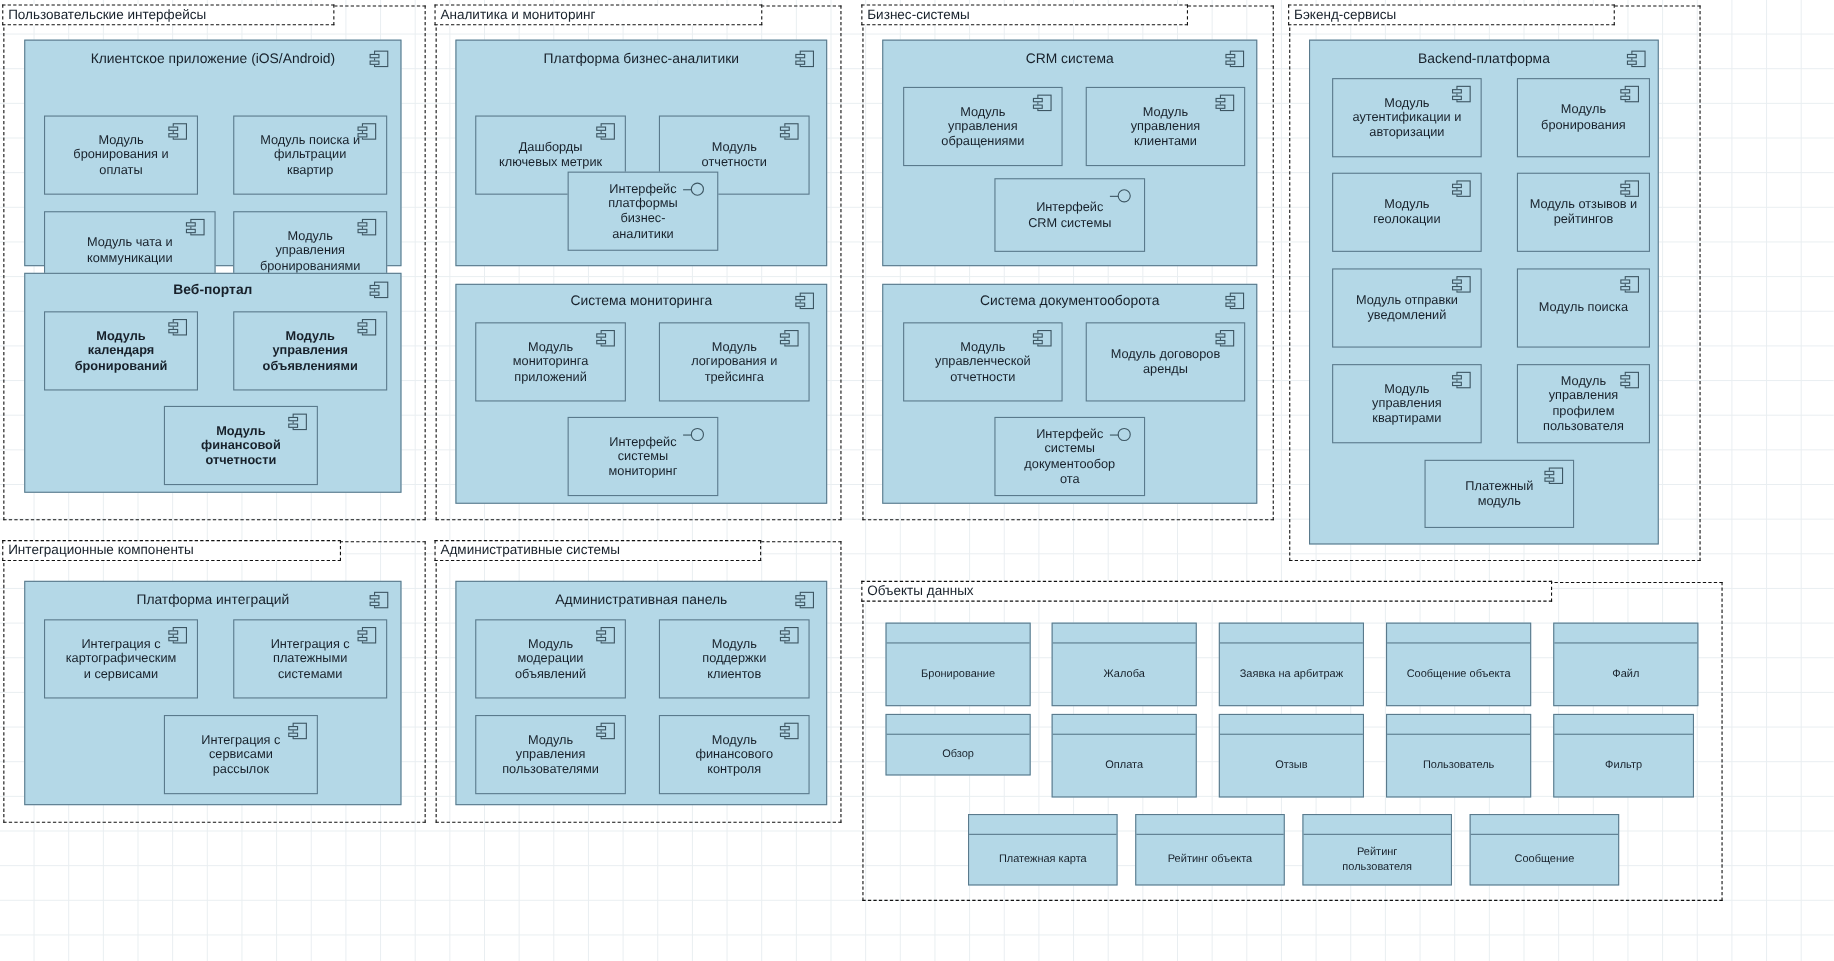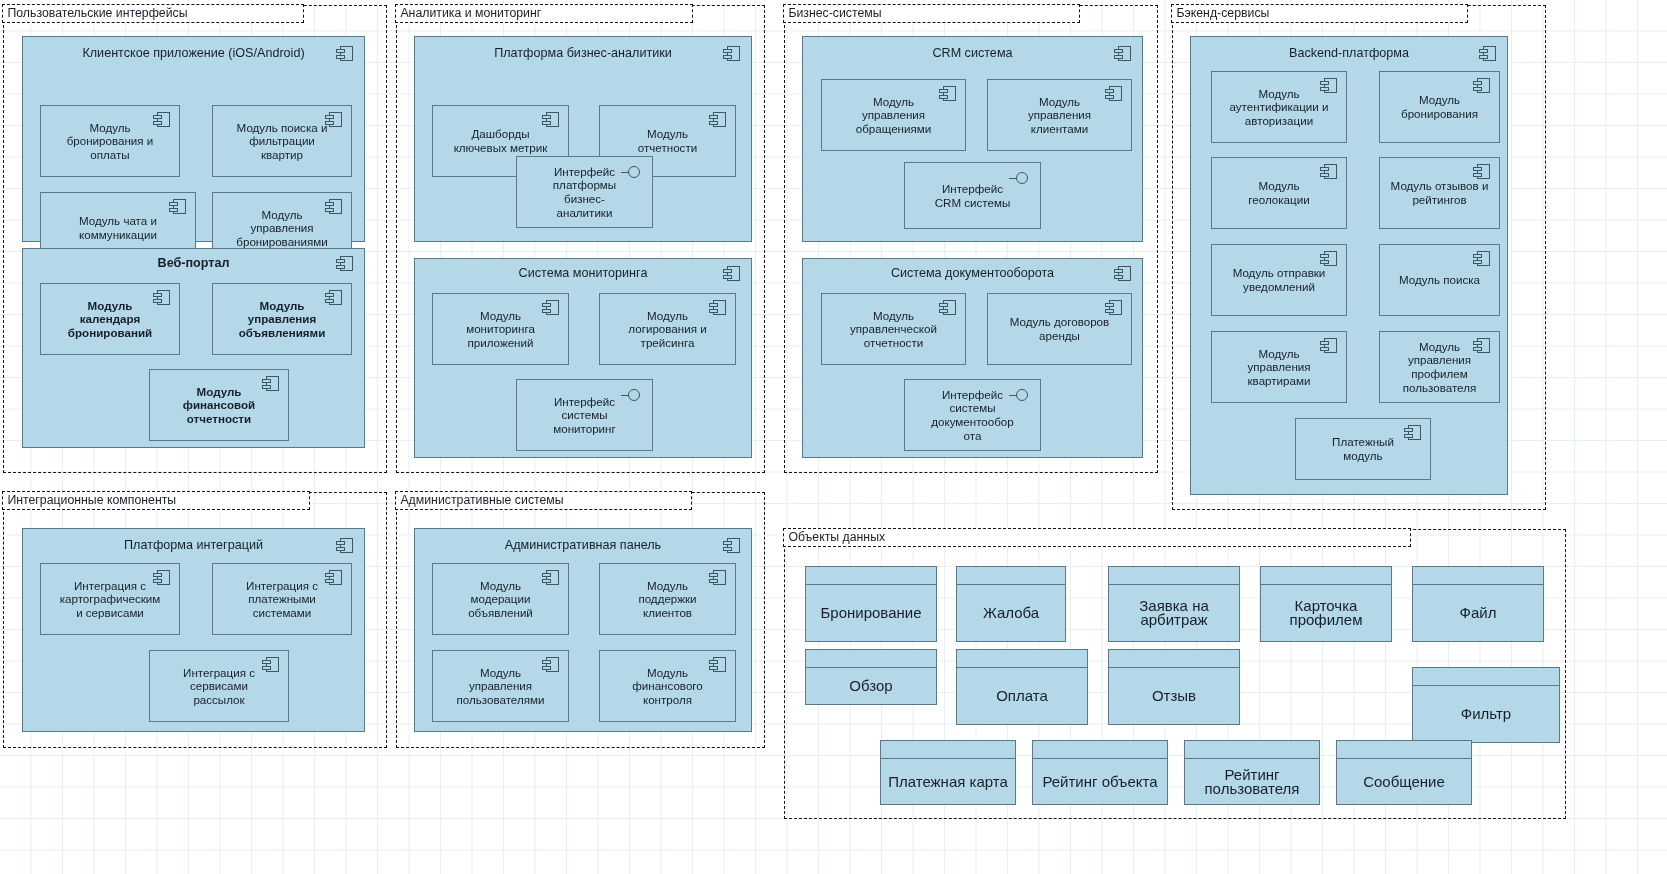--- a/index.html
+++ b/index.html
@@ -128,21 +128,21 @@
   }
   .dataobj .strip{
     height:17px;
     border-bottom:1.1px solid #5a7a8c;
     flex:0 0 auto;
   }
   .dataobj .name{
     flex:1 1 auto;
     display:flex;align-items:center;justify-content:center;
     text-align:center;
-    font-size:15px;
+    font-size:10px;
     line-height:13.6px;
     white-space:pre-line;
     color:#17202a;
     padding:0 3px;
   }
 </style>
 </head>
 <body>
 
 <div id="canvas">
@@ -603,50 +603,54 @@
   </div>
 
   <div class="group" style="left:784px;top:529px;width:782px;height:290px;">
     <div class="group-label" style="width:628px;">Объекты данных</div>
   </div>
 
   <div class="dataobj" style="left:805px;top:566px;width:132px;height:76px;">
     <div class="strip"></div>
     <div class="name">Бронирование</div>
   </div>
-  <div class="dataobj" style="left:956px;top:566px;width:110px;height:76px;">
+  <div class="dataobj" style="left:956px;top:566px;width:132px;height:76px;">
     <div class="strip"></div>
     <div class="name">Жалоба</div>
   </div>
   <div class="dataobj" style="left:1108px;top:566px;width:132px;height:76px;">
     <div class="strip"></div>
     <div class="name">Заявка на арбитраж</div>
   </div>
   <div class="dataobj" style="left:1260px;top:566px;width:132px;height:76px;">
     <div class="strip"></div>
-    <div class="name">Карточка профилем</div>
+    <div class="name">Сообщение объекта</div>
   </div>
   <div class="dataobj" style="left:1412px;top:566px;width:132px;height:76px;">
     <div class="strip"></div>
     <div class="name">Файл</div>
   </div>
 
   <div class="dataobj" style="left:805px;top:649px;width:132px;height:56px;">
     <div class="strip"></div>
     <div class="name">Обзор</div>
   </div>
   <div class="dataobj" style="left:956px;top:649px;width:132px;height:76px;">
     <div class="strip"></div>
     <div class="name">Оплата</div>
   </div>
   <div class="dataobj" style="left:1108px;top:649px;width:132px;height:76px;">
     <div class="strip"></div>
     <div class="name">Отзыв</div>
   </div>
-  <div class="dataobj" style="left:1412px;top:667px;width:148px;height:76px;">
+  <div class="dataobj" style="left:1260px;top:649px;width:132px;height:76px;">
+    <div class="strip"></div>
+    <div class="name">Пользователь</div>
+  </div>
+  <div class="dataobj" style="left:1412px;top:649px;width:128px;height:76px;">
     <div class="strip"></div>
     <div class="name">Фильтр</div>
   </div>
 
   <div class="dataobj" style="left:880px;top:740px;width:136px;height:65px;">
     <div class="strip"></div>
     <div class="name">Платежная карта</div>
   </div>
   <div class="dataobj" style="left:1032px;top:740px;width:136px;height:65px;">
     <div class="strip"></div>

